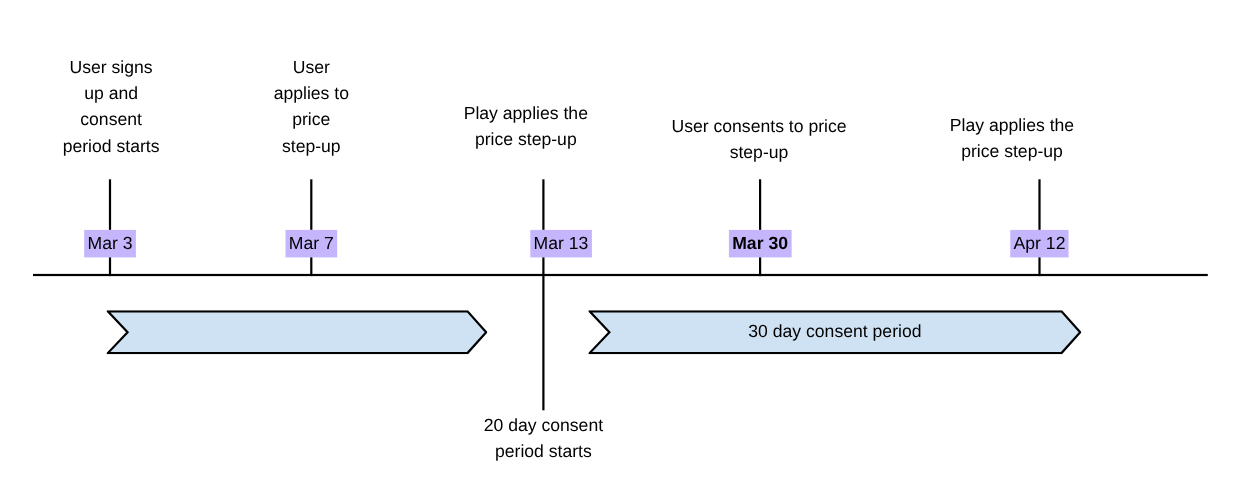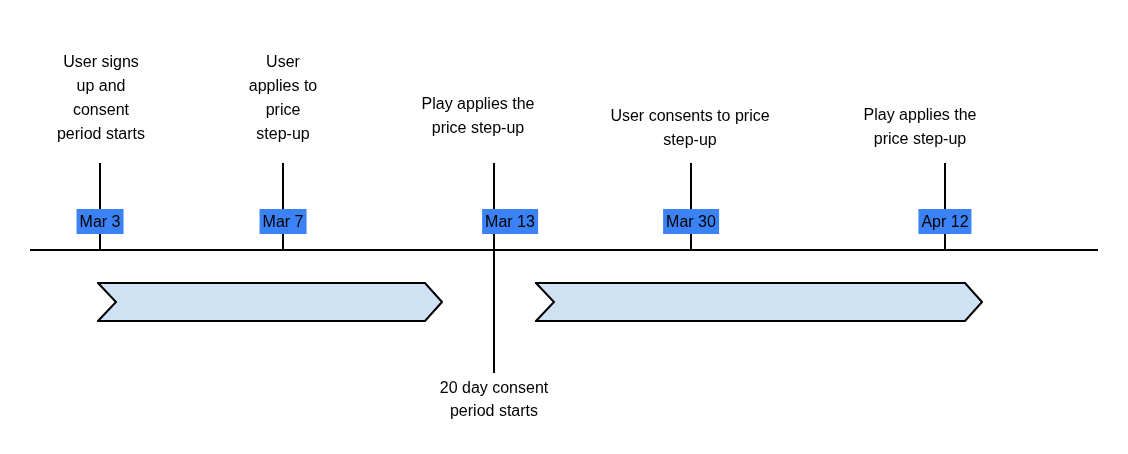--- a/index.html
+++ b/index.html
@@ -27,21 +27,21 @@
   }
   .tick {
     position: absolute;
     width: 2px;
     background: #000000;
     transform: translateX(-50%);
   }
   .date-chip {
     position: absolute;
     transform: translateX(-50%);
-    background: #3b82f6;
+    background: #c4b5fd;
     font-size: 16px;
     line-height: 25px;
     height: 25px;
     padding: 0 3px;
     white-space: nowrap;
     color: #000000;
   }
   .axis {
     position: absolute;
     height: 2px;
@@ -95,30 +95,31 @@
 price step-up</div>
   <div class="tick" style="left:494px; top:163px; height:46px;"></div>
   <div class="date-chip" style="left:474px; top:209px;margin-left:36px;">Mar 13</div>
   <div class="tick" style="left:494px; top:234px; height:139px;"></div>
   <div class="below-label" style="left:494px; top:376px; width:160px;">20 day consent
 period starts</div>
 
   <div class="event-label" style="left:690px; top:104px; width:200px;">User consents to price
 step-up</div>
   <div class="tick" style="left:691px; top:163px; height:46px;"></div>
-  <div class="date-chip" style="left:691px; top:209px;">Mar 30</div>
+  <div class="date-chip" style="left:691px; top:209px;font-weight:bold;">Mar 30</div>
   <div class="tick" style="left:691px; top:234px; height:17px;"></div>
 
   <div class="event-label" style="left:920px; top:103px; width:150px;">Play applies the
 price step-up</div>
   <div class="tick" style="left:945px; top:163px; height:46px;"></div>
   <div class="date-chip" style="left:945px; top:209px;">Apr 12</div>
   <div class="tick" style="left:945px; top:234px; height:17px;"></div>
 
   <svg class="banner" style="left:97px; top:282px;" width="346" height="40">
     <polygon points="1,1 328,1 345,20 328,39 1,39 19,20" stroke-width="2" stroke="#000000" fill="#cfe2f3"></polygon>
   </svg>
 
   <svg class="banner" style="left:535px; top:282px;" width="448" height="40">
     <polygon points="1,1 430,1 447,20 430,39 1,39 19,20" stroke-width="2" stroke="#000000" fill="#cfe2f3"></polygon>
   </svg>
+  <div class="banner-text" style="left:535px; top:282px; width:448px;">30 day consent period</div>
 
 </div>
 
 </body></html>

